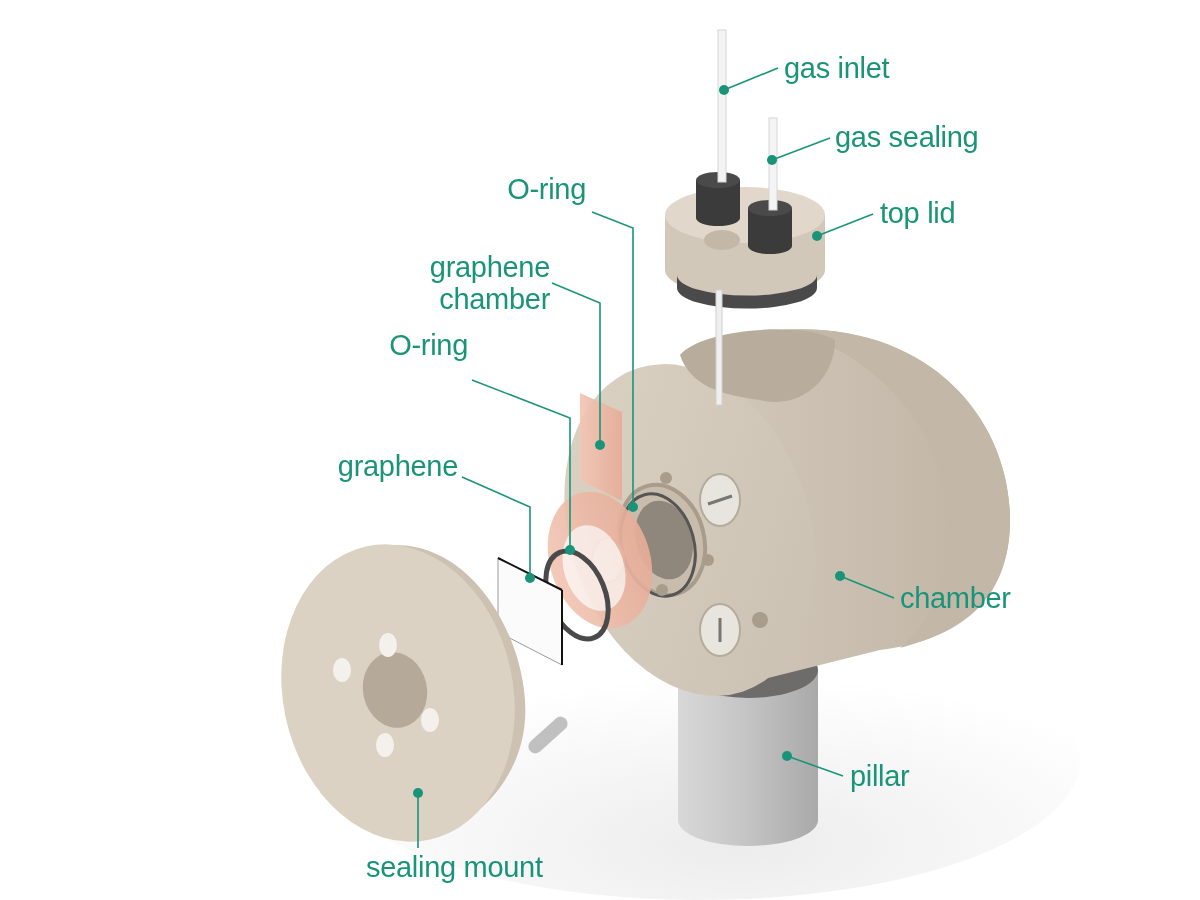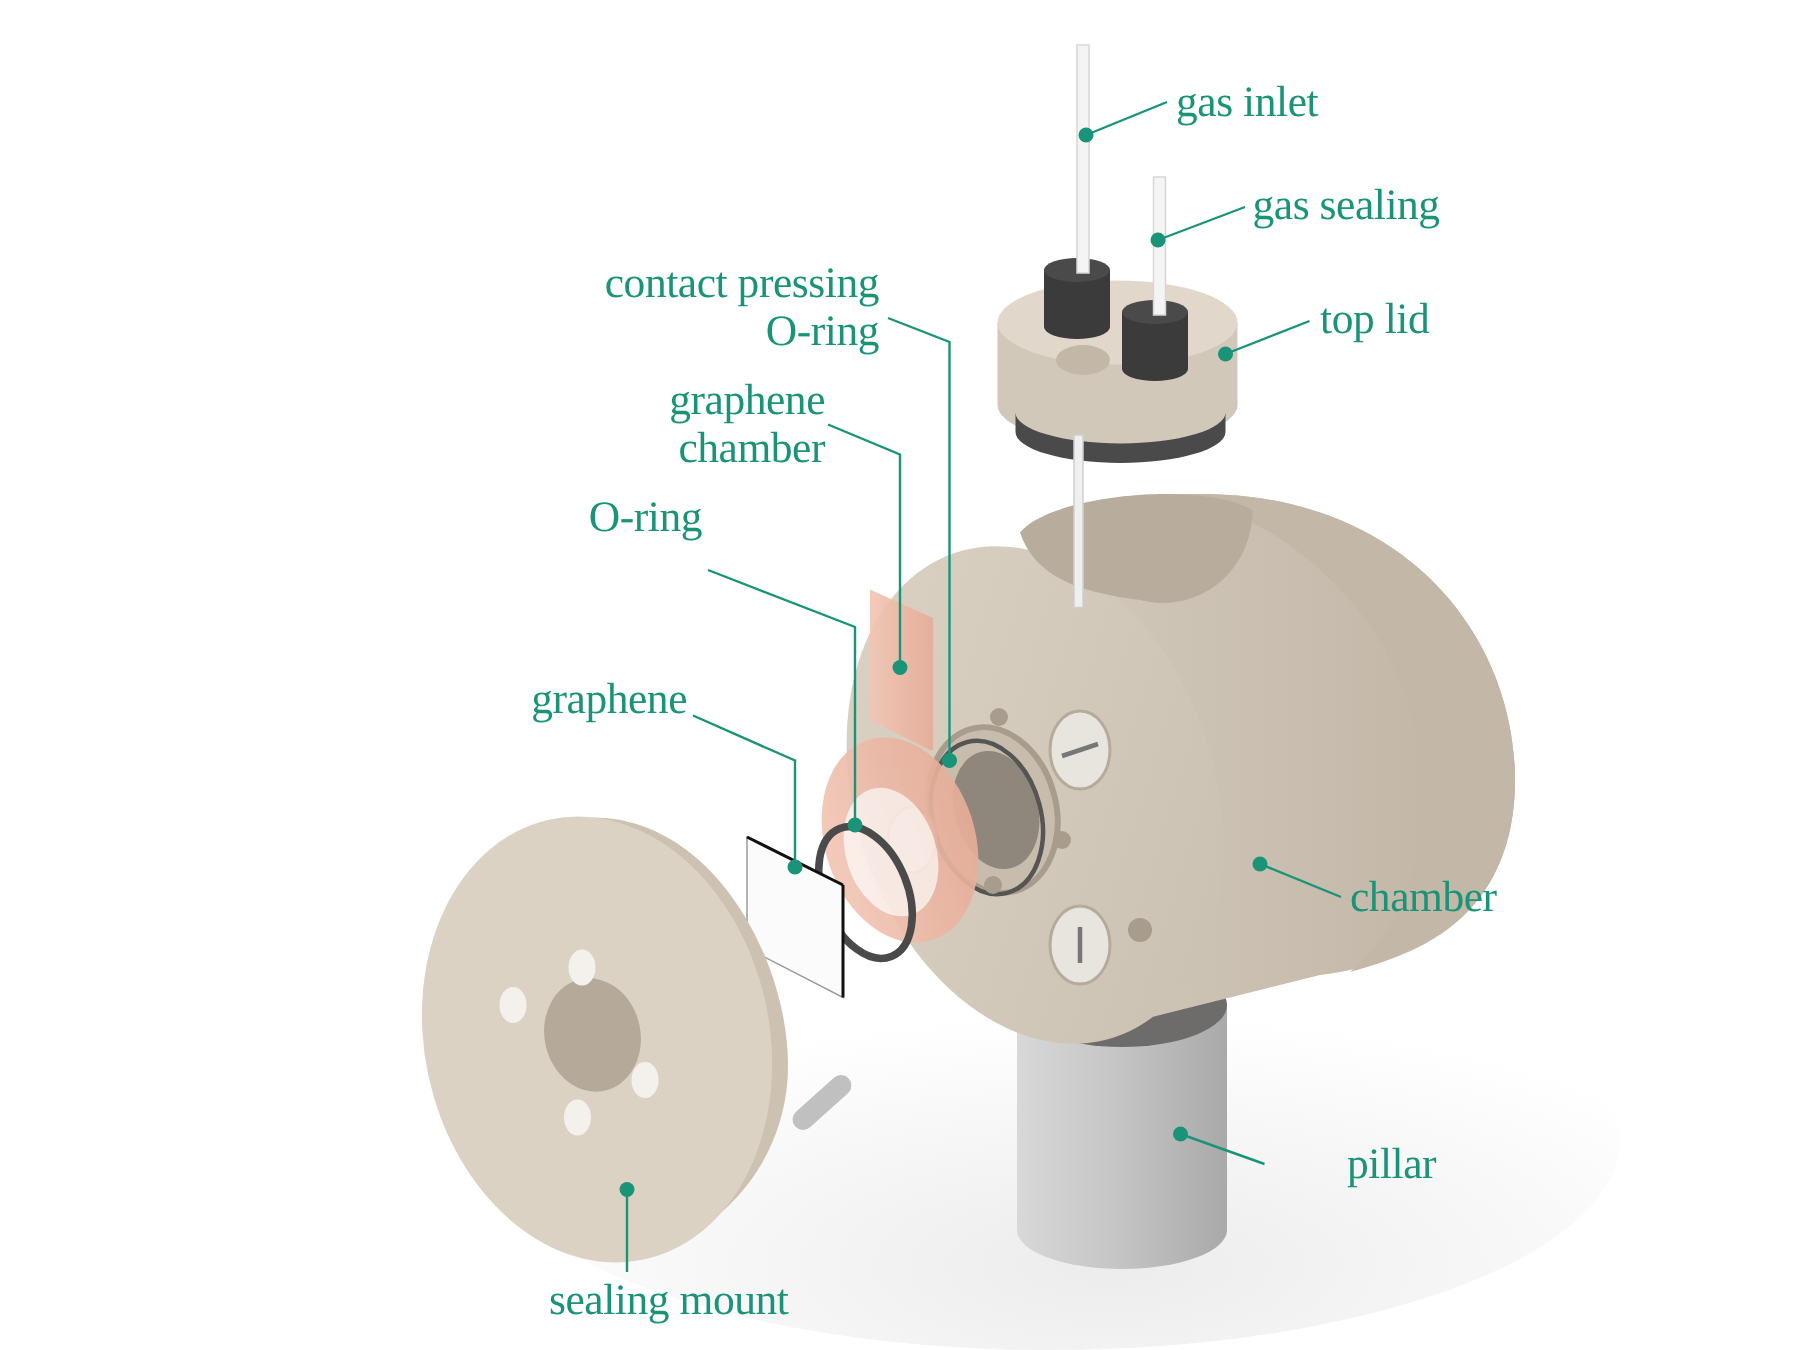--- a/index.html
+++ b/index.html
@@ -1,20 +1,20 @@
 <!DOCTYPE html>
 <html><head>
 <meta charset="utf-8">
 <style>
   html, body { margin:0; padding:0; background:#ffffff; }
   body { width:1200px; height:900px; overflow:hidden; position:relative;
          font-family:"DejaVu Sans", "Liberation Sans", sans-serif; }
   #canvas { position:absolute; left:0; top:0; width:1200px; height:900px; }
   .label { position:absolute; color:#1a9479; font-size:29px; line-height:32px;
-           font-family:Liberation Serif, serif; letter-spacing:-0.3px;
+           font-family:Liberation Sans, sans-serif; letter-spacing:-0.3px;
            white-space:nowrap; }
   .label.right { text-align:right; }
   .label sup { font-size:18px; vertical-align:top; position:relative; top:-4px; }
 </style>
 </head>
 <body>
 
 <svg id="canvas" viewBox="0 0 1200 900" xmlns="http://www.w3.org/2000/svg">
   <defs>
     <radialGradient id="floor" cx="0.55" cy="0.8" r="0.6">
@@ -137,32 +137,31 @@
     <circle cx="787" cy="756" r="5"></circle>
     <circle cx="418" cy="793" r="5"></circle>
   </g>
 </svg>
 
 <div class="label" style="left:784px; top:52px;">gas inlet</div>
 <div class="label" style="left:835px; top:121px;">gas sealing</div>
 <div class="label" style="left:880px; top:197px;">top lid</div>
 
 <div class="label right" style="right:614px; top:173px;">
-  <div>contact pressing</div>
   <div>O-ring</div>
 </div>
 
 <div class="label right" style="right:650px; top:251px;">
   <div>graphene</div>
   <div>chamber</div>
 </div>
 
 <div class="label right" style="right:732px; top:329px;">
   <div>O-ring</div>
 </div>
 
 <div class="label right" style="right:742px; top:450px;">
   <div>graphene</div>
 </div>
 
 <div class="label" style="left:900px; top:582px;">chamber</div>
-<div class="label" style="left:850px; top:760px;margin-left:48px;">pillar</div>
+<div class="label" style="left:850px; top:760px;">pillar</div>
 <div class="label" style="left:366px; top:851px;">sealing mount</div>
 
 </body></html>

